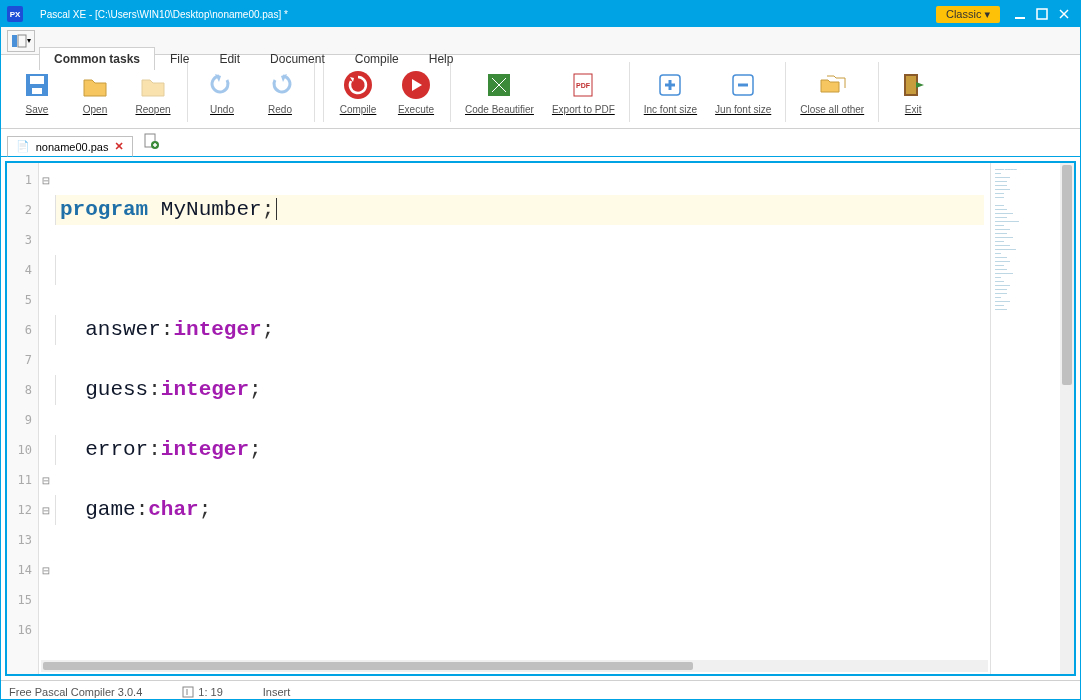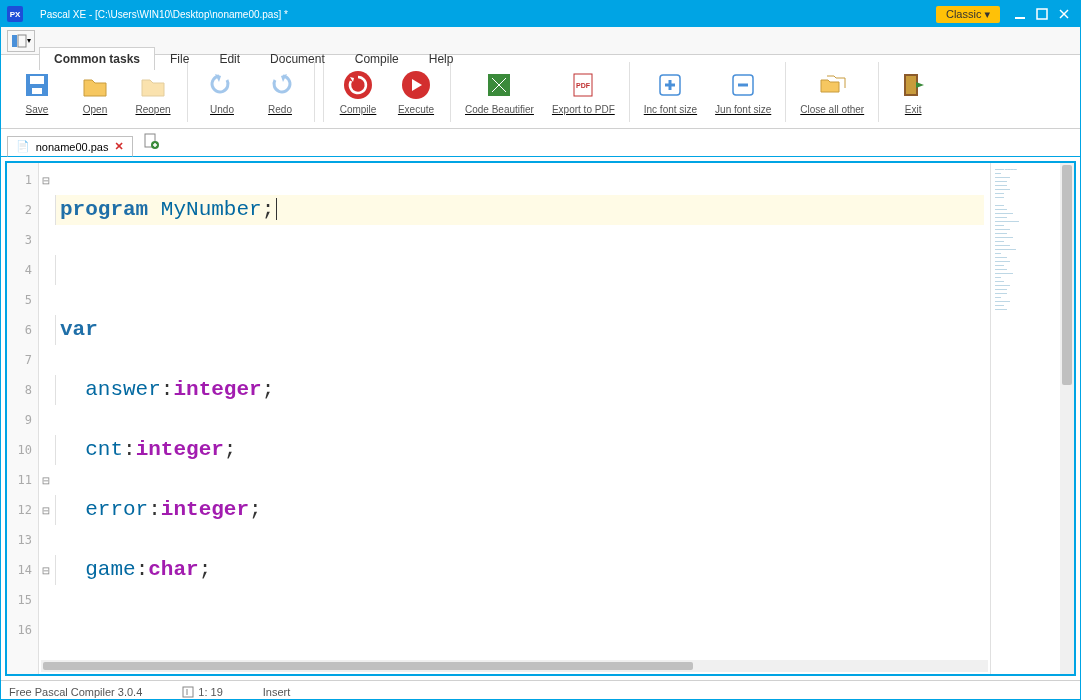--- a/index.html
+++ b/index.html
@@ -149,21 +149,21 @@
   font-size: 21px;
   line-height: 30px;
   white-space: pre;
   position: relative;
   overflow: hidden;
 }
 .code .line { height: 30px; border-left: 1px solid #e0e0e0; padding-left: 4px; margin-left: -4px; }
 .code .line.hl { background: #fffbe6; }
 .kw { color: #1f6fa8; font-weight: bold; }
 .ty { color: #a21caf; font-weight: bold; }
-.ident { color: #0369a1; }
+.ident { color: #0f172a; }
 .punct { color: #333; }
 .cursor { display:inline-block; width:1px; height:22px; background:#333; vertical-align:middle; margin-left:2px; }
 .minimap {
   width: 70px;
   background: #fff;
   border-left: 1px solid #e0e0e0;
   padding: 4px;
   color: #b8d4e3;
   font-size: 3px;
   line-height: 4px;
@@ -424,23 +424,22 @@
       <div class="fm">⊟</div>
       <div class="fm">⊟</div>
         <div class="fm"></div>
       <div class="fm">⊟</div>
         <div class="fm"></div>
         <div class="fm"></div>
     </div>
     <div class="code">
 <div class="line hl"><span class="kw">program</span><span class="ident"> MyNumber</span><span class="punct">;</span><span class="cursor"></span></div>
 <div class="line"> </div>
-<div class="line"><span class="kw">var</span></div>
 <div class="line"><span class="ident">  answer</span><span class="punct">:</span><span class="ty">integer</span><span class="punct">;</span></div>
-<div class="line"><span class="ident">  cnt</span><span class="punct">:</span><span class="ty">integer</span><span class="punct">;</span></div>
+<div class="line"><span class="ident">  guess</span><span class="punct">:</span><span class="ty">integer</span><span class="punct">;</span></div>
 <div class="line"><span class="ident">  error</span><span class="punct">:</span><span class="ty">integer</span><span class="punct">;</span></div>
 <div class="line"><span class="ident">  game</span><span class="punct">:</span><span class="ty">char</span><span class="punct">;</span></div>
 
 
 
 
 
 
 
 

